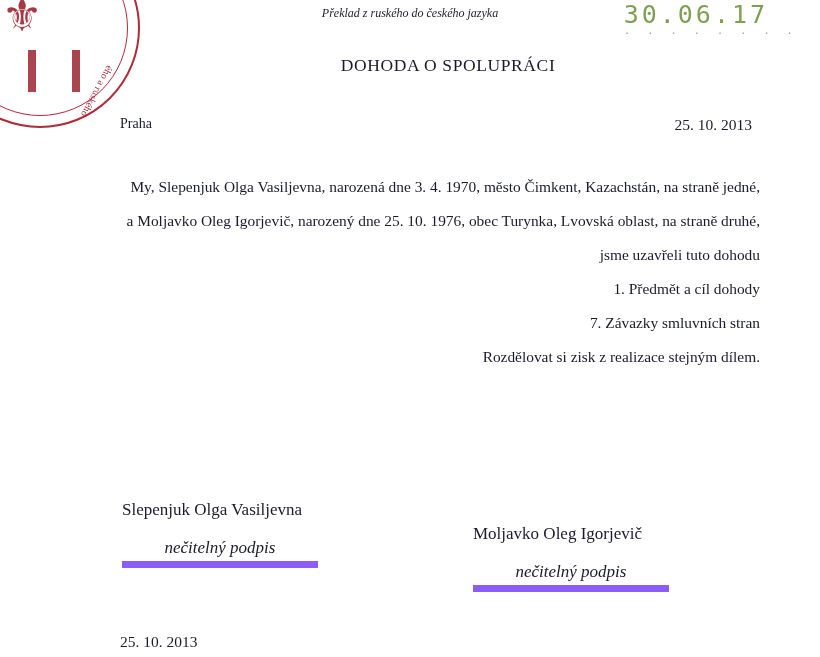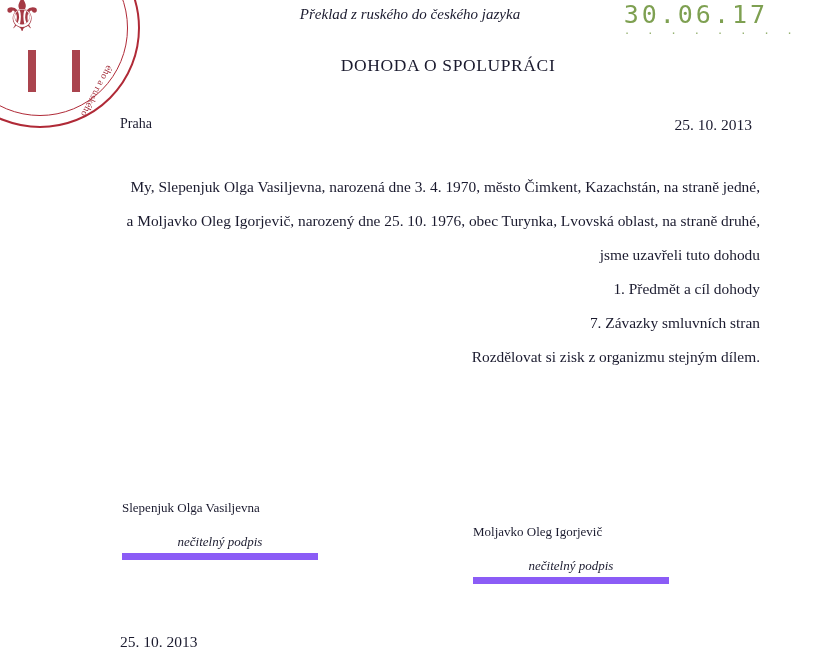--- a/index.html
+++ b/index.html
@@ -110,21 +110,21 @@
     width: 820px;
     height: 657px;
   }
   .translation-note {
     position: absolute;
     left: 0;
     top: 6px;
     width: 820px;
     text-align: center;
     font-style: italic;
-    font-size: 15px;
+    font-size: 12px;
   }
   .doc-title {
     position: absolute;
     left: 0;
     top: 55px;
     width: 820px;
     text-align: center;
     font-size: 17.5px;
     letter-spacing: 0.6px;
     padding-left: 38px;
@@ -154,21 +154,21 @@
     line-height: 34px;
     text-align: right;
   }
   .para-tight {
     line-height: 27px;
   }
 
   
   .sig {
     position: absolute;
-    font-size: 13px;
+    font-size: 17px;
   }
   .sig .name {
     display: block;
     white-space: nowrap;
   }
   .sig .line {
     display: block;
     margin-top: 18px;
     border-bottom: 7px solid #8b5cf6;
     width: 196px;
@@ -214,21 +214,21 @@
 
     <div class="doc-title">DOHODA O SPOLUPRÁCI</div>
 
     <div class="place">Praha</div>
     <div class="date-top">25. 10. 2013</div>
 
     <div class="body-block">
       <p>My, Slepenjuk Olga Vasiljevna, narozená dne 3. 4. 1970, město Čimkent, Kazachstán, na straně jedné, a Moljavko Oleg Igorjevič, narozený dne 25. 10. 1976, obec Turynka, Lvovská oblast, na straně druhé, jsme uzavřeli tuto dohodu</p>
       <p class="para-tight">1. Předmět a cíl dohody</p>
       <p class="para-tight">7. Závazky smluvních stran</p>
-      <p class="para-tight">Rozdělovat si zisk z organizmu stejným dílem.</p>
+      <p class="para-tight">Rozdělovat si zisk z realizace stejným dílem.</p>
     </div>
 
     <div class="sig sig-left">
       <span class="name">Slepenjuk Olga Vasiljevna</span>
       <span class="line">nečitelný podpis</span>
     </div>
 
     <div class="sig sig-right">
       <span class="name">Moljavko Oleg Igorjevič</span>
       <span class="line">nečitelný podpis</span>

